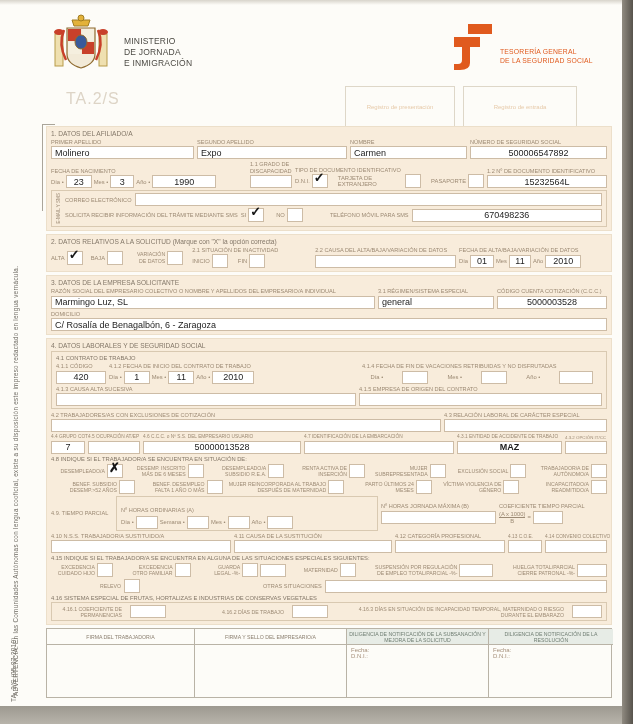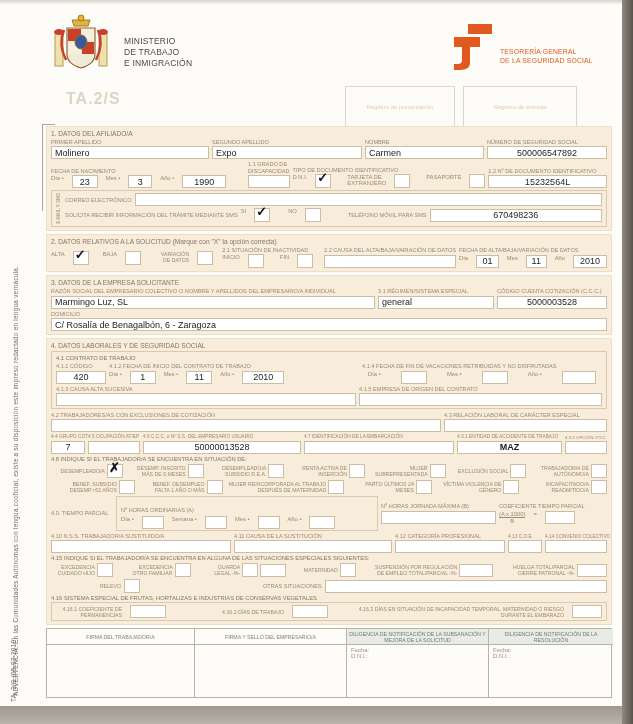--- a/index.html
+++ b/index.html
@@ -13,21 +13,21 @@
   .edge-top{position:absolute;left:0;top:0;width:622px;height:5px;
       background:linear-gradient(#d8d4cb,#fdfcf8)}
 
   
   .coat{position:absolute;left:52px;top:14px}
   .ministry{position:absolute;left:124px;top:36px;font-size:8.5px;color:#4c4a44;
       line-height:1.3;letter-spacing:.2px}
   .tgssmark{position:absolute;left:452px;top:22px}
   .tgsstext{position:absolute;left:500px;top:47px;font-size:6.8px;color:#e05a1e;
       line-height:1.35;letter-spacing:.2px}
-  .watermark{position:absolute;left:66px;top:90px;font-size:16px;font-weight:bold;
+  .watermark{position:absolute;left:66px;top:90px;font-size:16px;font-weight:normal;
       color:#ddd4c6;letter-spacing:1px}
   .regbox{position:absolute;top:86px;width:108px;height:40px;border:1px solid #ded7c8;
       font-size:6px;color:rgba(214,160,104,.55);display:flex;align-items:center;
       justify-content:center;text-align:center}
   .regbox.b1{left:345px}.regbox.b2{left:463px;width:112px}
 
   
   .vside{position:absolute;writing-mode:vertical-rl;transform:rotate(180deg);
       color:#6e6a62;white-space:nowrap}
   .v-adv{left:12px;top:140px;height:556px;font-size:6.3px;letter-spacing:.3px}
@@ -41,21 +41,21 @@
   .sec{background:#f8ecdb;border:1px solid #ecdfca;padding:2px 4px 3px;margin-bottom:3px}
   .sh{font-size:6.6px;color:#837768;margin:1px 0 2px}
   .row{display:flex;gap:3px;align-items:flex-end;margin-bottom:2px}
   .fld{display:flex;flex-direction:column;gap:1px}
   .lb{font-size:5.6px;color:#9c8a74;line-height:1.15;white-space:nowrap}
   .lb.wrap{white-space:normal}
   .box{background:#fff;border:1px solid #cdbca6;height:13px;font-size:9px;color:#1d1d1d;
       display:flex;align-items:center;padding:0 3px;box-sizing:border-box}
   .box.ctr{justify-content:center}
   .grow{flex:1}
-  .dt{display:flex;gap:8px;font-size:5.8px;color:#9c8a74}
+  .dt{display:flex;align-items:center;gap:2px;font-size:5.8px;color:#9c8a74}
   .cb{width:14px;height:12px;background:#fff;border:1px solid #cdbca6;position:relative;flex:none}
   .cb .mk{position:absolute;left:1px;top:-5px;font-size:13px;color:#161616;font-weight:bold}
   .cbi{display:flex;align-items:center;gap:2px}
   .cbl{font-size:5.2px;color:#9c8a74;text-align:right;line-height:1.2}
   .r48{display:flex;justify-content:space-between;margin-bottom:2px}
   .r48 .cbl{width:54px}
   .r48b .cbl{width:66px}
   .inner{background:#f8ecdb;border:1px solid #d9c9b1;padding:2px 4px;margin-bottom:3px}
 
   
@@ -87,21 +87,21 @@
       <rect x="30" y="28" width="12" height="12" fill="#c8402a"></rect>
       <rect x="30" y="15" width="12" height="12" fill="#f5efdf"></rect>
       <rect x="16" y="28" width="13" height="12" fill="#f5efdf"></rect>
       <ellipse cx="29" cy="28" rx="6" ry="7" fill="#3a5a9a" stroke="#8f6b30"></ellipse>
       <path d="M12 16 q-6 14 2 30" stroke="#c8402a" stroke-width="2.5" fill="none"></path>
       <path d="M46 16 q6 14 -2 30" stroke="#c8402a" stroke-width="2.5" fill="none"></path>
     </svg>
   </div>
   <div class="ministry">
     <div>MINISTERIO</div>
-    <div>DE TRABAJO</div>
+    <div>DE JORNADA</div>
     <div>E INMIGRACIÓN</div>
   </div>
   <div class="tgssmark">
     <svg width="42" height="50" viewBox="0 0 42 50">
       <path d="M16 2 h24 v10 h-24 z" fill="#e05a1e"></path>
       <path d="M2 15 h26 v10 h-10 v16 q0 7 -10 7 h-6 v-6 h4 q4 0 4 -4 v-13 h-8 z" fill="#e05a1e"></path>
     </svg>
   </div>
   <div class="tgsstext">
     <div>TESORERÍA GENERAL</div>
@@ -121,47 +121,47 @@
     <span> </span>
     <span>(05-07-2010)</span>
   </div>
   <div class="frame-l"></div>
 
   <div class="main">
 
     <div class="sec">
       <div class="sh">1. DATOS DEL AFILIADO/A</div>
       <div class="row">
-        <div class="fld" style="width:158px">
+        <div class="fld" style="width:143px">
             <span class="lb">PRIMER APELLIDO</span>
             <span class="box">Molinero</span>
           </div>
         <div class="fld" style="width:150px">
             <span class="lb">SEGUNDO APELLIDO</span>
             <span class="box">Expo</span>
           </div>
         <div class="fld grow">
             <span class="lb">NOMBRE</span>
             <span class="box">Carmen</span>
           </div>
-        <div class="fld" style="width:120px">
+        <div class="fld" style="width:137px">
             <span class="lb">NÚMERO DE SEGURIDAD SOCIAL</span>
             <span class="box ctr">500006547892</span>
           </div>
       </div>
       <div class="row">
         <div class="fld" style="width:196px">
           <span class="lb">FECHA DE NACIMIENTO</span>
           <span class="dt">
             <span>Día •</span>
               <span class="box ctr" style="width:26px">23</span>
             <span>Mes •</span>
               <span class="box ctr" style="width:24px">3</span>
             <span>Año •</span>
-              <span class="box ctr" style="width:44px">1990</span>
+              <span class="box ctr" style="width:64px">1990</span>
           </span>
         </div>
         <div class="fld" style="width:42px">
             <span class="lb wrap" style="white-space:normal">1.1 GRADO DE DISCAPACIDAD</span>
             <span class="box"></span>
           </div>
         <div class="fld grow">
           <span class="lb">TIPO DE DOCUMENTO IDENTIFICATIVO</span>
           <span class="dt">
             <span>D.N.I.</span>

